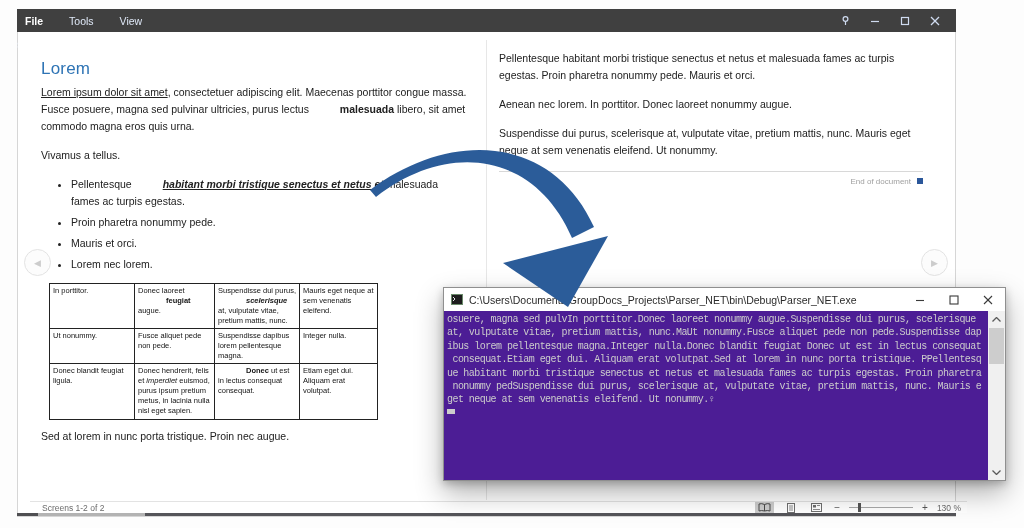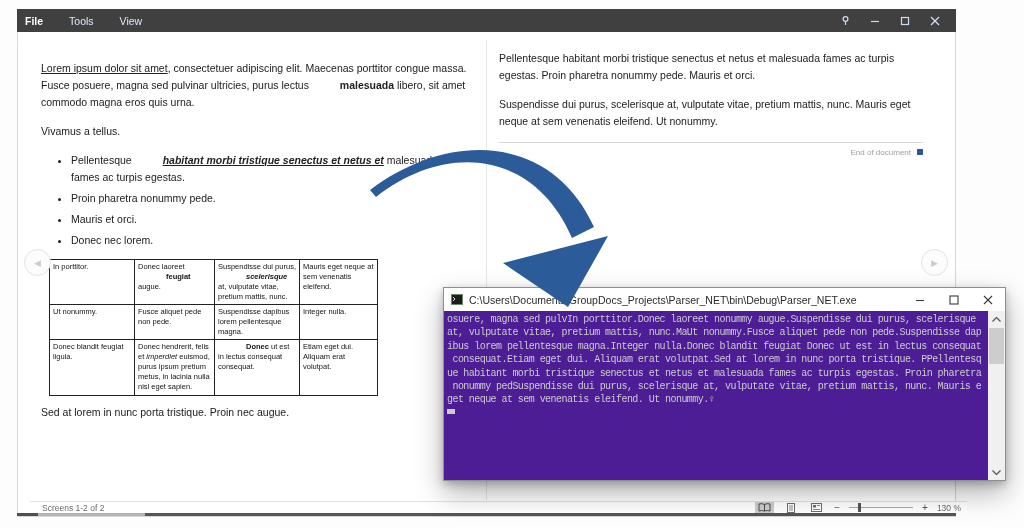--- a/index.html
+++ b/index.html
@@ -131,27 +131,28 @@
               <line x1="9" y1="1" x2="1" y2="9"></line>
             </svg>
         </span>
       </div>
     </div>
 
     <div class="docarea">
       <div class="col-divider"></div>
 
       <div class="col-left doc-text">
+        <h1 class="doc-h1">Lorem</h1>
         <p class="para"><span class="u">Lorem ipsum dolor sit amet</span><span>, consectetuer adipiscing elit. Maecenas porttitor congue massa. Fusce posuere, magna sed pulvinar ultricies, purus lectus </span><span class="b">malesuada</span><span> libero, sit amet commodo magna eros quis urna.</span></p>
         <p class="para">Vivamus a tellus.</p>
         <ul class="bullet-list">
             <li><span>Pellentesque </span><span class="b i u">habitant morbi tristique senectus et netus et</span><span> malesuada fames ac turpis egestas.</span></li>
             <li><span>Proin pharetra nonummy pede.</span></li>
             <li><span>Mauris et orci.</span></li>
-            <li><span>Donec nec lorem.</span></li>
+            <li><span>Lorem nec lorem.</span></li>
           </ul>
         <table class="doc-table">
           <colgroup>
               <col style="width:85px">
               <col style="width:80px">
               <col style="width:85px">
               <col style="width:78px">
             </colgroup>
           <tbody>
               <tr>
@@ -172,20 +173,21 @@
                 <td><span class="b">Donec</span><span> ut est in lectus consequat consequat.</span></td>
                 <td><span>Etiam eget dui. Aliquam erat volutpat.</span></td>
               </tr>
             </tbody>
         </table>
         <p class="para">Sed at lorem in nunc porta tristique. Proin nec augue.</p>
       </div>
 
       <div class="col-right doc-text">
         <p class="para">Pellentesque habitant morbi tristique senectus et netus et malesuada fames ac turpis egestas. Proin pharetra nonummy pede. Mauris et orci.</p>
+        <p class="para">Aenean nec lorem. In porttitor. Donec laoreet nonummy augue.</p>
         <p class="para">Suspendisse dui purus, scelerisque at, vulputate vitae, pretium mattis, nunc. Mauris eget neque at sem venenatis eleifend. Ut nonummy.</p>
         <div class="eod-block">
           <span class="eod-text">End of document</span><span class="eod-square"></span>
         </div>
       </div>
 
       <div class="nav-circle nav-left">
         <span>◀</span>
       </div>
       <div class="nav-circle nav-right">

